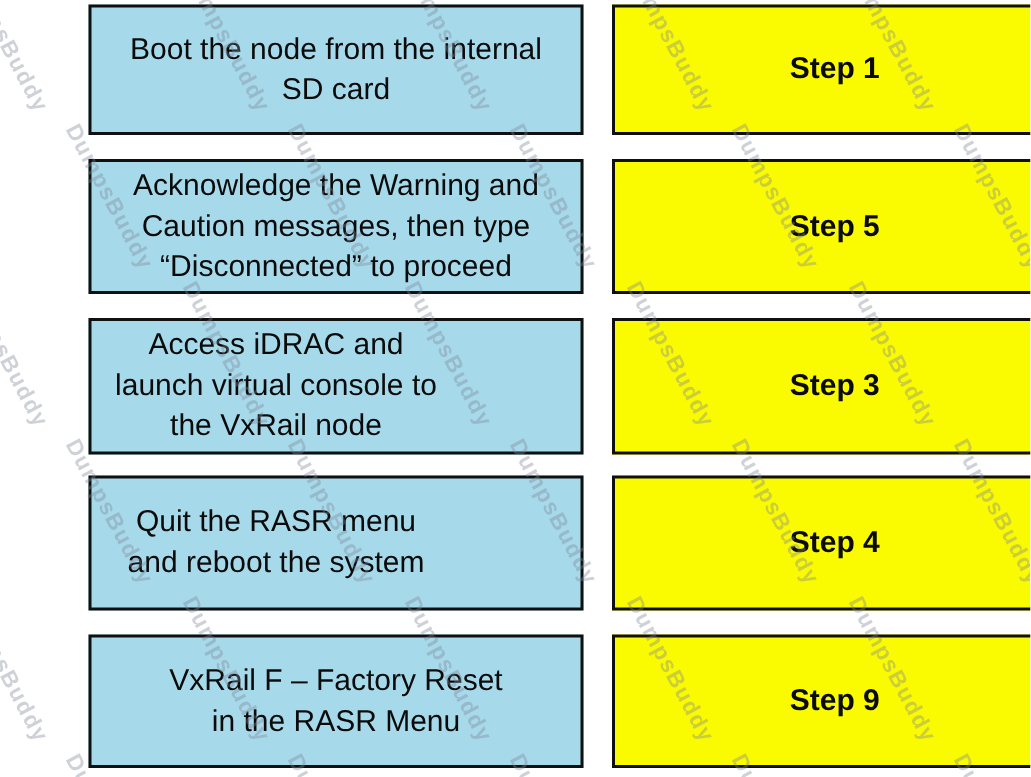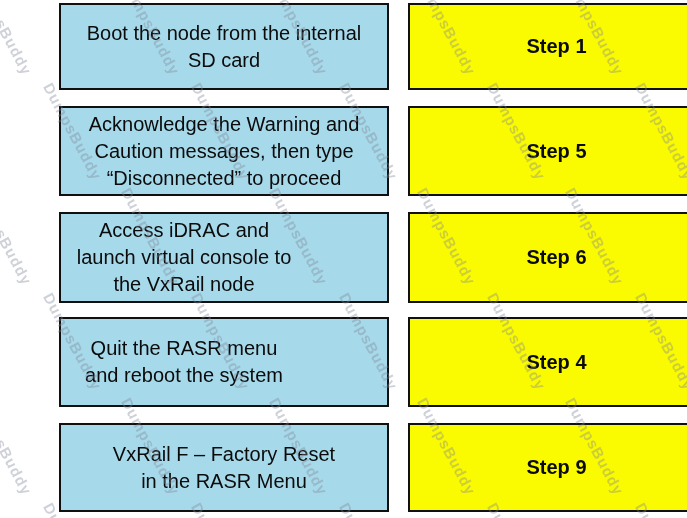--- a/index.html
+++ b/index.html
@@ -114,21 +114,21 @@
     </div>
   </div>
 
   <div class="row" id="row-3">
     <div class="box card">
       <span class="card-text shift-left">Access iDRAC and
 launch virtual console to
 the VxRail node</span>
     </div>
     <div class="box slot">
-      <span class="slot-text">Step 6</span>
+      <span class="slot-text">Step 3</span>
     </div>
   </div>
 
   <div class="row" id="row-4">
     <div class="box card">
       <span class="card-text shift-left">Quit the RASR menu
 and reboot the system</span>
     </div>
     <div class="box slot">
       <span class="slot-text">Step 4</span>

